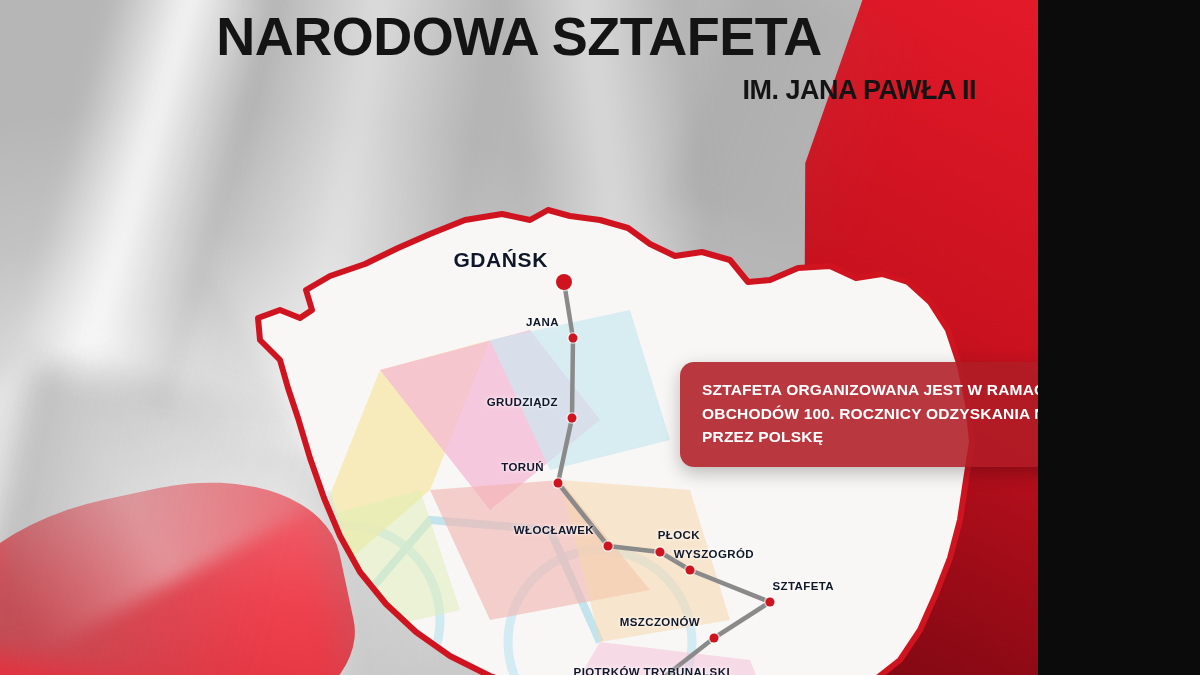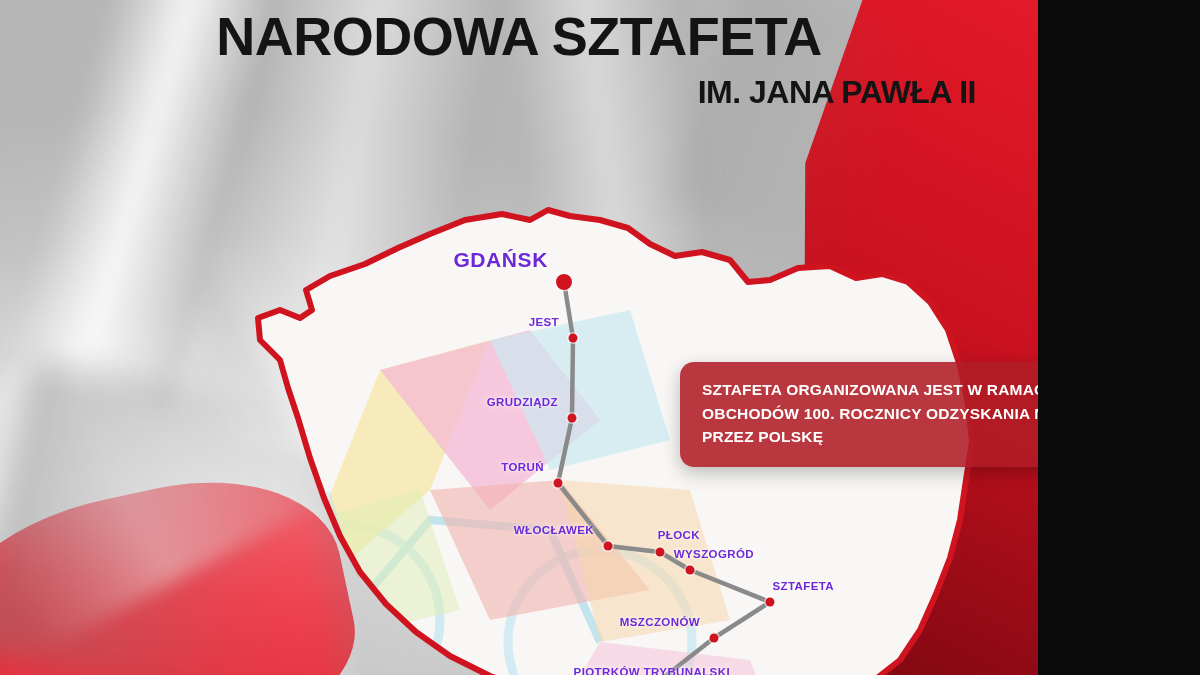--- a/index.html
+++ b/index.html
@@ -85,42 +85,42 @@
   }
   .title-line {
     color: #141414;
     font-weight: 800;
     letter-spacing: -0.5px;
     line-height: 1.04;
   }
   .t1 { font-size: 54px; }
   .t2 { font-size: 54px; }
   .t3 {
-    font-size: 32px;
+    font-size: 27px;
     margin-top: 12px;
     padding-right: 62px;
     text-align: right;
   }
 
   
   #map-wrap {
     position: absolute;
     left: 130px;
     top: 190px;
     width: 900px;
     height: 520px;
     z-index: 20;
   }
   #map-wrap svg { display: block; width: 100%; height: 100%; overflow: visible;}
 
   
   .city {
     position: absolute;
     z-index: 30;
-    color: #6d28d9;
+    color: #0f172a;
     font-weight: 700;
     font-size: 11.5px;
     letter-spacing: .4px;
     white-space: nowrap;
     transform: translate(-100%, -50%);
     text-shadow: 0 0 3px rgba(255,255,255,.85), 0 0 6px rgba(255,255,255,.6);
   }
   .city.big { font-size: 21px; letter-spacing: .6px; }
   .dot {
     position: absolute;
@@ -225,21 +225,21 @@
                L230,382 L210,346 L194,308 L180,268 L168,228 L158,198 Z" fill="none" stroke="#cf1420" stroke-width="6" stroke-linejoin="round"></path>
 
       <polyline points="434,92 443,148 442,228 428,293 478,356 530,362 560,380 640,412 584,448 520,498" fill="none" stroke="#8a8a8a" stroke-width="4.5" stroke-linejoin="round" stroke-linecap="round"></polyline>
     </svg>
 
     <div>
       <span class="dot big" style="left:434px; top:92px;"></span>
       <span class="city big" style="left:418px; top:70px;">GDAŃSK</span>
 
       <span class="dot" style="left:443px; top:148px;"></span>
-      <span class="city" style="left:429px; top:132px;">JEST</span>
+      <span class="city" style="left:429px; top:132px;">JANA</span>
 
       <span class="dot" style="left:442px; top:228px;"></span>
       <span class="city" style="left:428px; top:212px;">GRUDZIĄDZ</span>
 
       <span class="dot" style="left:428px; top:293px;"></span>
       <span class="city" style="left:414px; top:277px;">TORUŃ</span>
 
       <span class="dot" style="left:478px; top:356px;"></span>
       <span class="city" style="left:464px; top:340px;">WŁOCŁAWEK</span>
 

